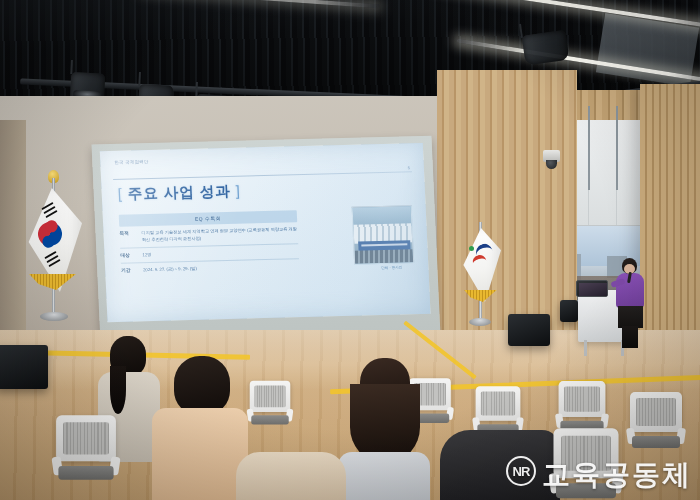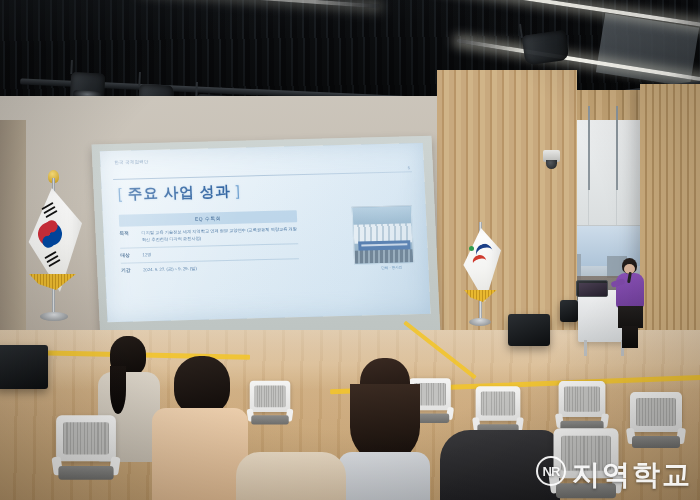--- a/index.html
+++ b/index.html
@@ -660,16 +660,16 @@
   </div>
 
   <div class="person" style="left:236px; top:452px; width:110px; height:60px;">
     <div class="aud-body" style="left:0; top:0; width:110px; height:58px; background:linear-gradient(175deg,#e7d9c4,#cbb79c); border-radius:24px 24px 0 0;"></div>
   </div>
 
   <div class="vignette"></div>
 
   <div class="watermark">
     <div class="wm-logo">NR</div>
-    <div class="wm-text">지역학교</div>
+    <div class="wm-text">교육공동체</div>
   </div>
 
 </div>
 
 </body></html>

